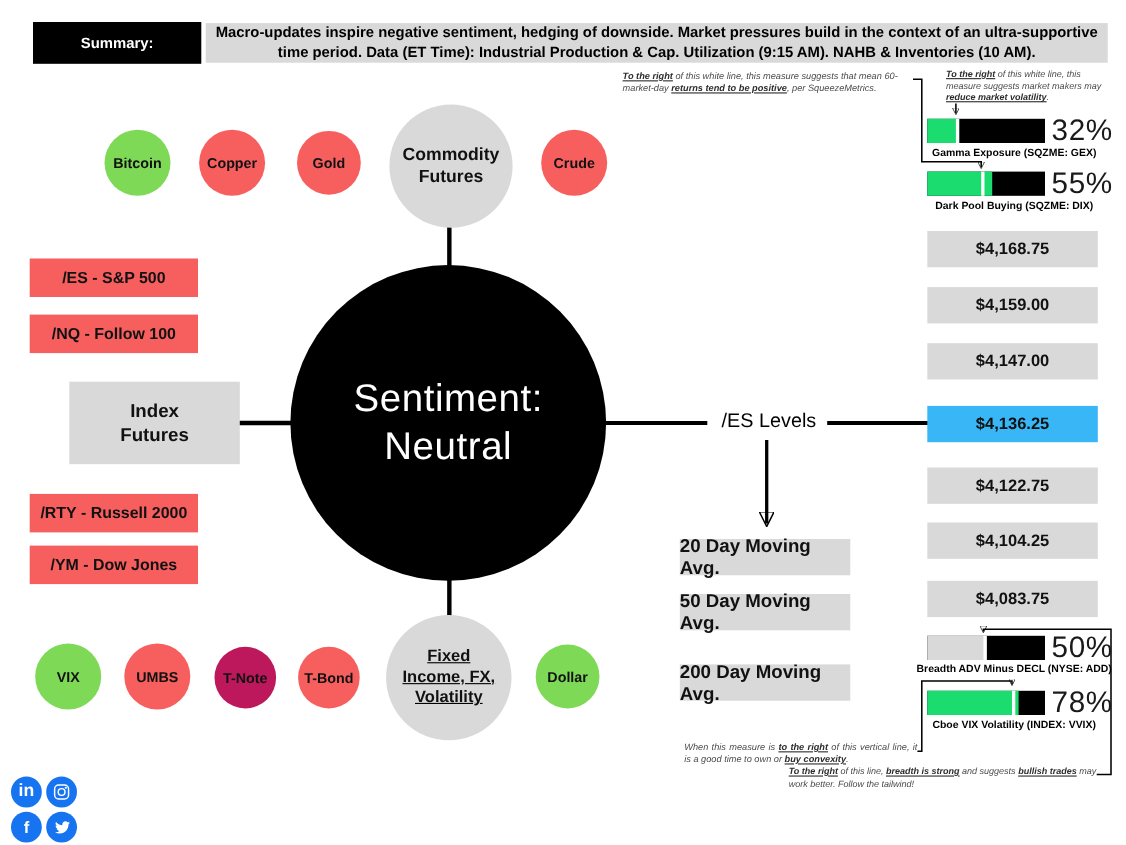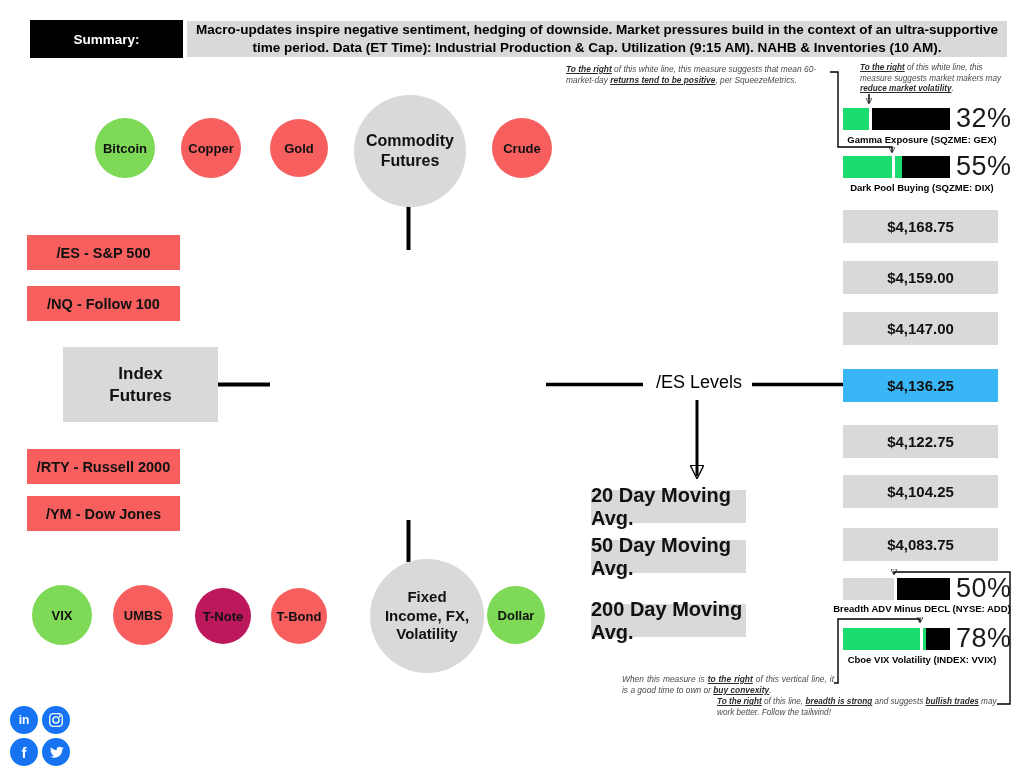--- a/index.html
+++ b/index.html
@@ -17,59 +17,59 @@
   .summary-text-box span{display:block;width:805px;text-align:center;font-weight:700;font-size:13.5px;line-height:1.32;}
 
   
   .center-circle{position:absolute;left:264px;top:241px;width:287px;height:287px;border-radius:50%;background:#000;
       display:flex;flex-direction:column;align-items:center;justify-content:center;color:#fff;}
   .center-circle span{font-size:35px;font-weight:400;line-height:1.22;letter-spacing:.5px;}
   .hub-circle{position:absolute;border-radius:50%;background:#d9d9d9;display:flex;align-items:center;justify-content:center;}
   .hub-circle .hub-text{text-align:center;font-weight:800;color:#111;line-height:1.25;}
   .hub-commodity{left:354px;top:95px;width:112px;height:112px;}
   .hub-commodity .hub-text{width:92px;font-size:16px;}
-  .hub-fixed{left:370px;top:559px;width:114px;height:114px;}
+  .hub-fixed{left:351px;top:559px;width:114px;height:114px;text-decoration:underline;}
   .hub-fixed .hub-text{width:94px;font-size:15px;}
   .hub-box{position:absolute;left:27px;top:347px;width:155px;height:75px;background:#d9d9d9;
       display:flex;align-items:center;justify-content:center;margin-left:36px;}
   .hub-box .hub-text{width:74px;text-align:center;font-weight:800;font-size:17px;line-height:1.25;color:#111;}
 
   .asset-circle{position:absolute;border-radius:50%;display:flex;align-items:center;justify-content:center;
       font-weight:800;font-size:13px;color:#111;text-align:center;}
   .red-box{position:absolute;left:27px;width:153px;height:35px;background:#f75f5f;
       display:flex;align-items:center;justify-content:center;font-weight:800;font-size:14.5px;color:#111;}
 
   
   .es-title{position:absolute;left:648px;top:372px;width:102px;text-align:center;font-size:18px;font-weight:400;}
   .level-box{position:absolute;left:843px;width:155px;height:33px;background:#d9d9d9;
       display:flex;align-items:center;justify-content:center;font-weight:800;font-size:15px;color:#111;}
   .level-box.highlight{background:#38b6f5;}
-  .ma-box{position:absolute;left:591px;width:155px;height:33px;background:#d9d9d9;
-      display:flex;align-items:center;justify-content:center;font-weight:800;font-size:20px;color:#111;}
+  .ma-box{position:absolute;left:618px;width:155px;height:33px;background:#d9d9d9;
+      display:flex;align-items:center;justify-content:center;font-weight:800;font-size:17px;color:#111;}
 
   
   .gauge-bar{position:absolute;left:843px;width:107px;height:22px;background:#000;}
   .gauge-fill{position:absolute;left:0;top:0;bottom:0;}
   .gauge-line{position:absolute;top:0;bottom:0;width:3px;background:#fff;}
   .gauge-value{position:absolute;left:956px;width:66px;font-size:27px;font-weight:400;color:#1a1a1a;letter-spacing:.5px;}
   .gauge-label{position:absolute;left:826px;width:192px;text-align:center;font-size:9.5px;font-weight:800;color:#000;}
 
   
   .ann{position:absolute;font-size:8.4px;font-style:italic;color:#4a4a4a;line-height:1.3;}
   .ann .u{font-weight:700;text-decoration:underline;color:#2b2b2b;}
   .ann-gex{left:860px;top:63px;width:152px;font-size:8.2px;}
   .ann-dix{left:566px;top:64px;width:273px;}
   .ann-vvix{left:622px;top:674px;width:212px;text-align:justify;}
   .ann-add{left:717px;top:697px;width:281px;font-size:8.2px;}
 
   
   .follow{position:absolute;left:76px;top:720px;font-size:19px;font-weight:800;color:#111;}
   .social{position:absolute;width:28px;height:28px;border-radius:50%;background:#1774f0;color:#fff;
       display:flex;align-items:center;justify-content:center;}
-  .social.linkedin{left:10px;top:706px;font-weight:700;font-size:12px;}
+  .social.linkedin{left:10px;top:706px;font-weight:700;font-size:16px;}
   .social.instagram{left:42px;top:706px;}
   .social.facebook{left:10px;top:738px;font-weight:700;font-size:15px;}
   .social.twitter{left:42px;top:738px;}
 </style>
 </head>
 <body>
 
 <div class="canvas">
 
   <svg class="connectors" width="1024" height="768" viewBox="0 0 1024 768">
@@ -100,20 +100,24 @@
   <div class="hub-circle hub-commodity">
     <span class="hub-text">Commodity Futures</span>
   </div>
   <div class="hub-box">
     <span class="hub-text">Index Futures</span>
   </div>
   <div class="hub-circle hub-fixed">
     <span class="hub-text">Fixed Income, FX, Volatility</span>
   </div>
 
+  <div class="center-circle">
+    <span>Sentiment:</span>
+    <span>Neutral</span>
+  </div>
 
   <div id="commodity-circles">
       <div class="asset-circle" style="left: 95px; top: 118px; width: 60px; height: 60px; background: rgb(126, 217, 87);">Bitcoin</div>
       <div class="asset-circle" style="left: 181px; top: 118px; width: 60px; height: 60px; background: rgb(247, 95, 95);">Copper</div>
       <div class="asset-circle" style="left: 270px; top: 119px; width: 58px; height: 58px; background: rgb(247, 95, 95);">Gold</div>
       <div class="asset-circle" style="left: 492px; top: 118px; width: 60px; height: 60px; background: rgb(247, 95, 95);">Crude</div>
     </div>
   <div id="index-boxes">
       <div class="red-box" style="top: 235px; background: rgb(247, 95, 95);">/ES - S&amp;P 500</div>
       <div class="red-box" style="top: 286px; background: rgb(247, 95, 95);">/NQ - Follow 100</div>

